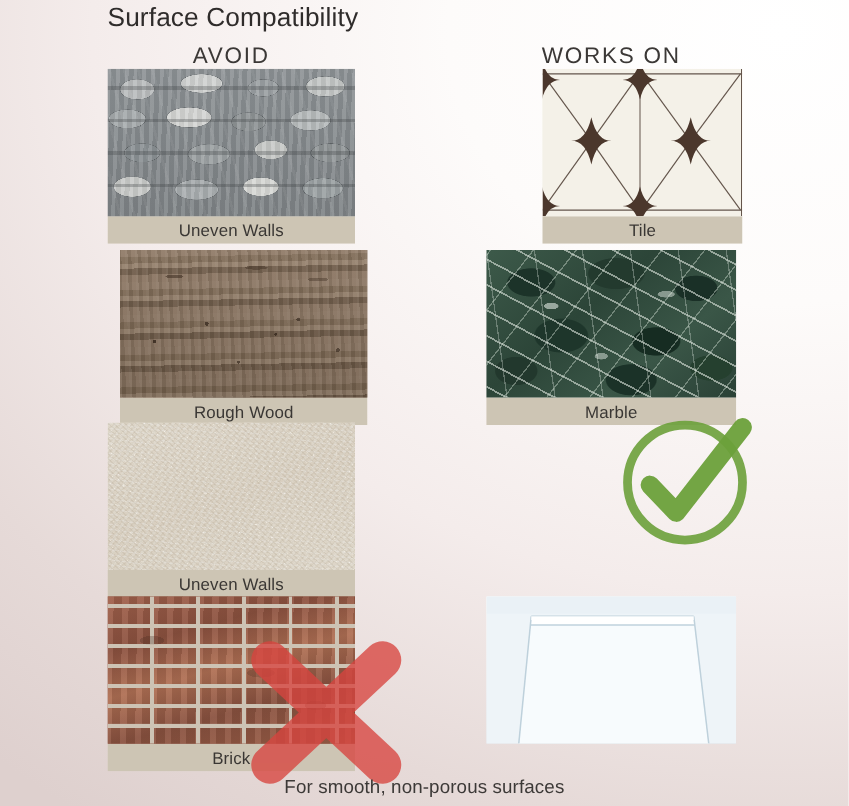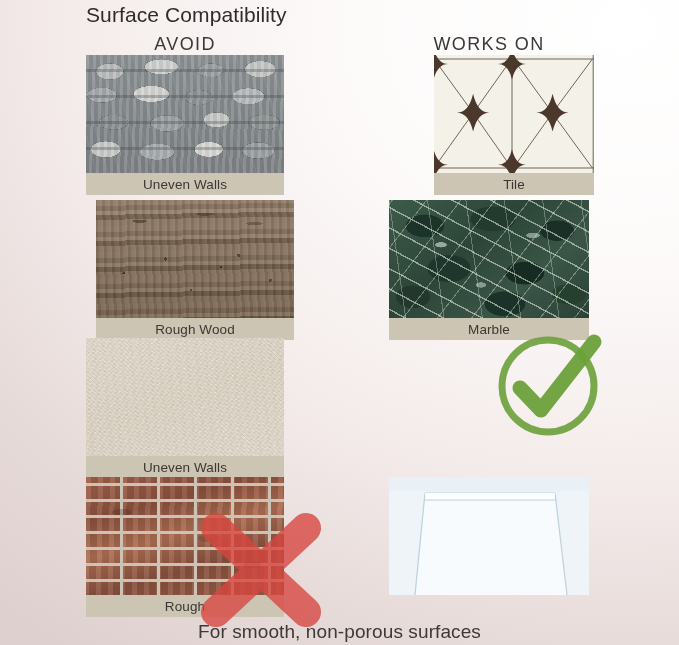--- a/index.html
+++ b/index.html
@@ -237,21 +237,21 @@
   #check-mark  { left: 494px; top: 332px; width: 112px; height: 108px; }
   .mark svg { width: 100%; height: 100%; display: block; }
 
   
   .footnote {
     position: absolute;
     top: 621px;
     left: 0;
     width: 679px;
     text-align: center;
-    font-size: 19px;
+    font-size: 15px;
     color: #3c3937;
     letter-spacing: .1px;
   }
 </style>
 </head>
 <body>
 
 <div id="infographic">
 
   <div class="title">Surface Compatibility</div>
@@ -269,21 +269,21 @@
     <div class="label">Rough Wood</div>
   </div>
 
   <div class="card" style="left:86px; top:338px;">
     <div class="swatch tex-stucco"></div>
     <div class="label">Uneven Walls</div>
   </div>
 
   <div class="card" style="left:86px; top:477px;">
     <div class="swatch tex-brick"></div>
-    <div class="label">Rough</div>
+    <div class="label">Brick</div>
   </div>
 
   <div class="card right" style="left:394px; top:55px;padding-left:40px;">
     <div class="swatch tex-tile">
       <svg viewBox="0 0 200 118" preserveAspectRatio="none" aria-hidden="true">
         <rect x="0" y="0" width="200" height="118" fill="#f4f1e8"></rect>
         <g stroke="#4a3a30" stroke-width="1" fill="none" opacity=".85">
           <line x1="0" y1="4" x2="200" y2="4"></line>
           <line x1="0" y1="113" x2="200" y2="113"></line>
           <line x1="97.5" y1="0" x2="97.5" y2="118"></line>

